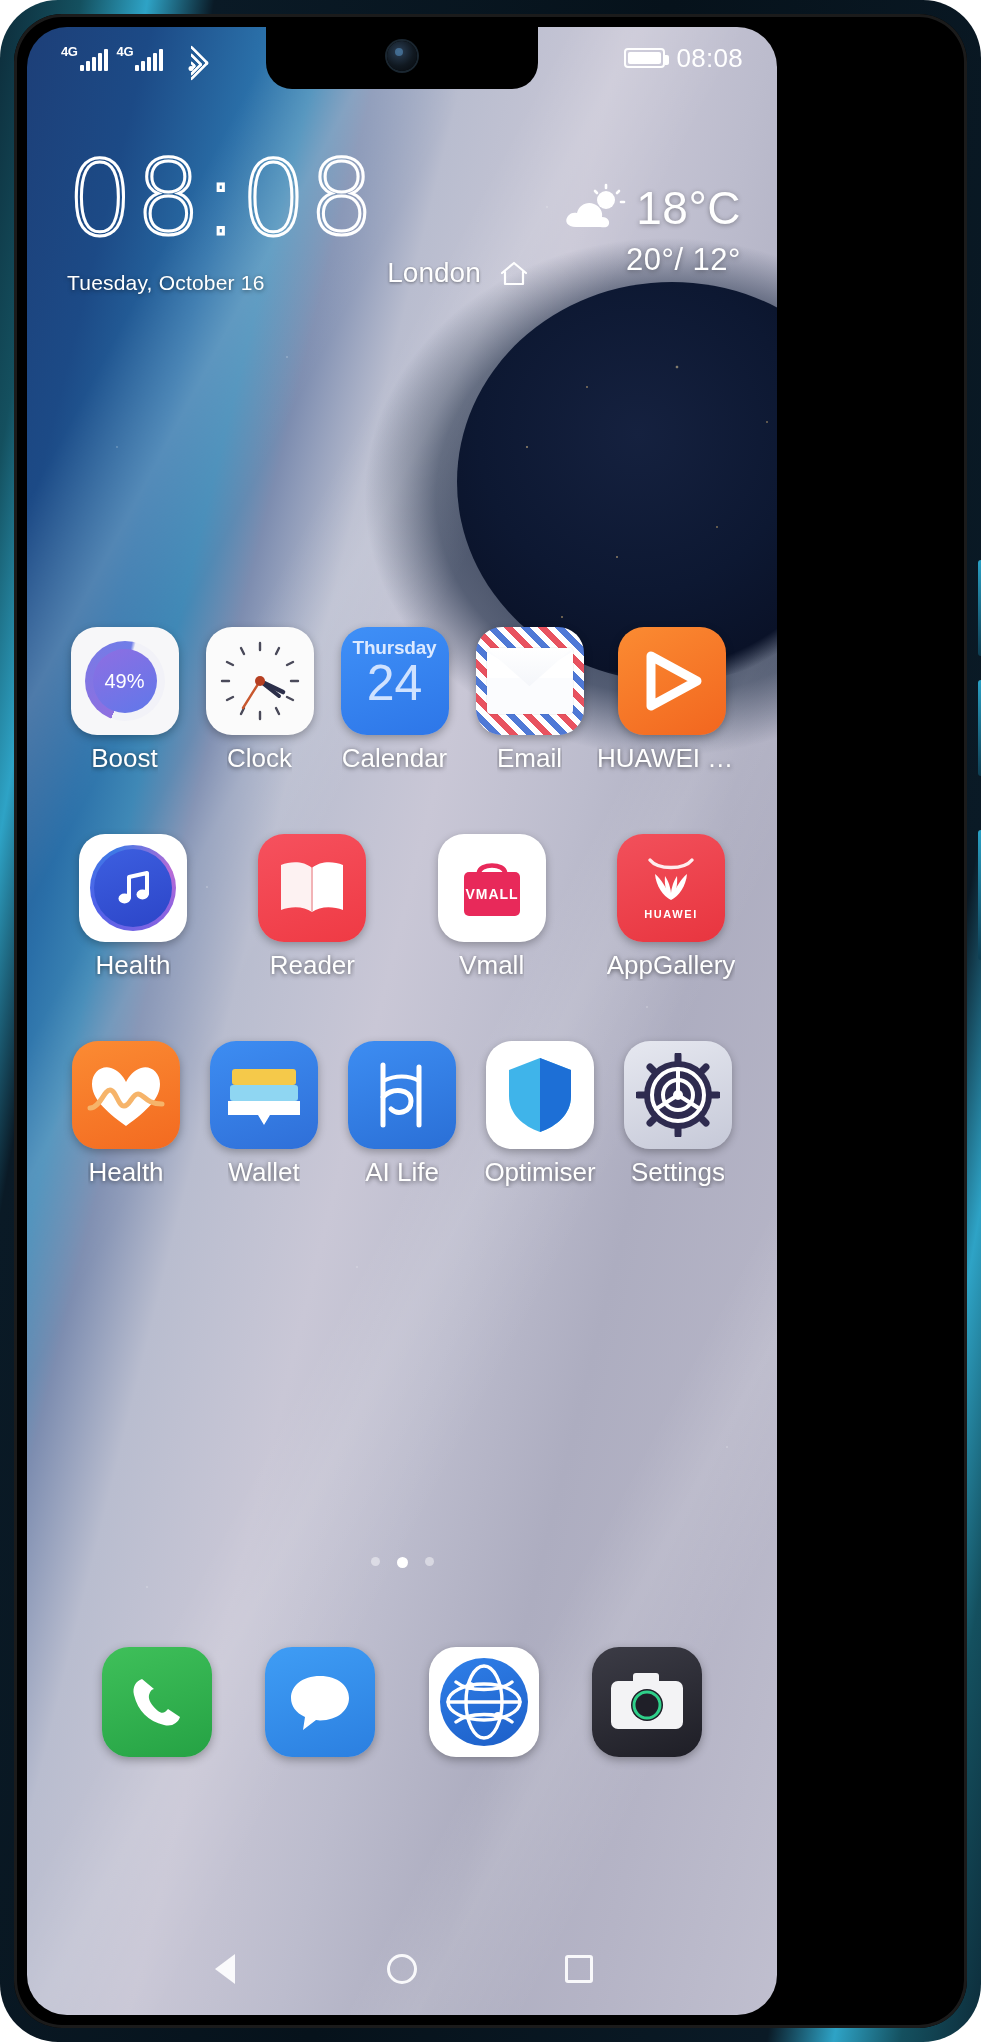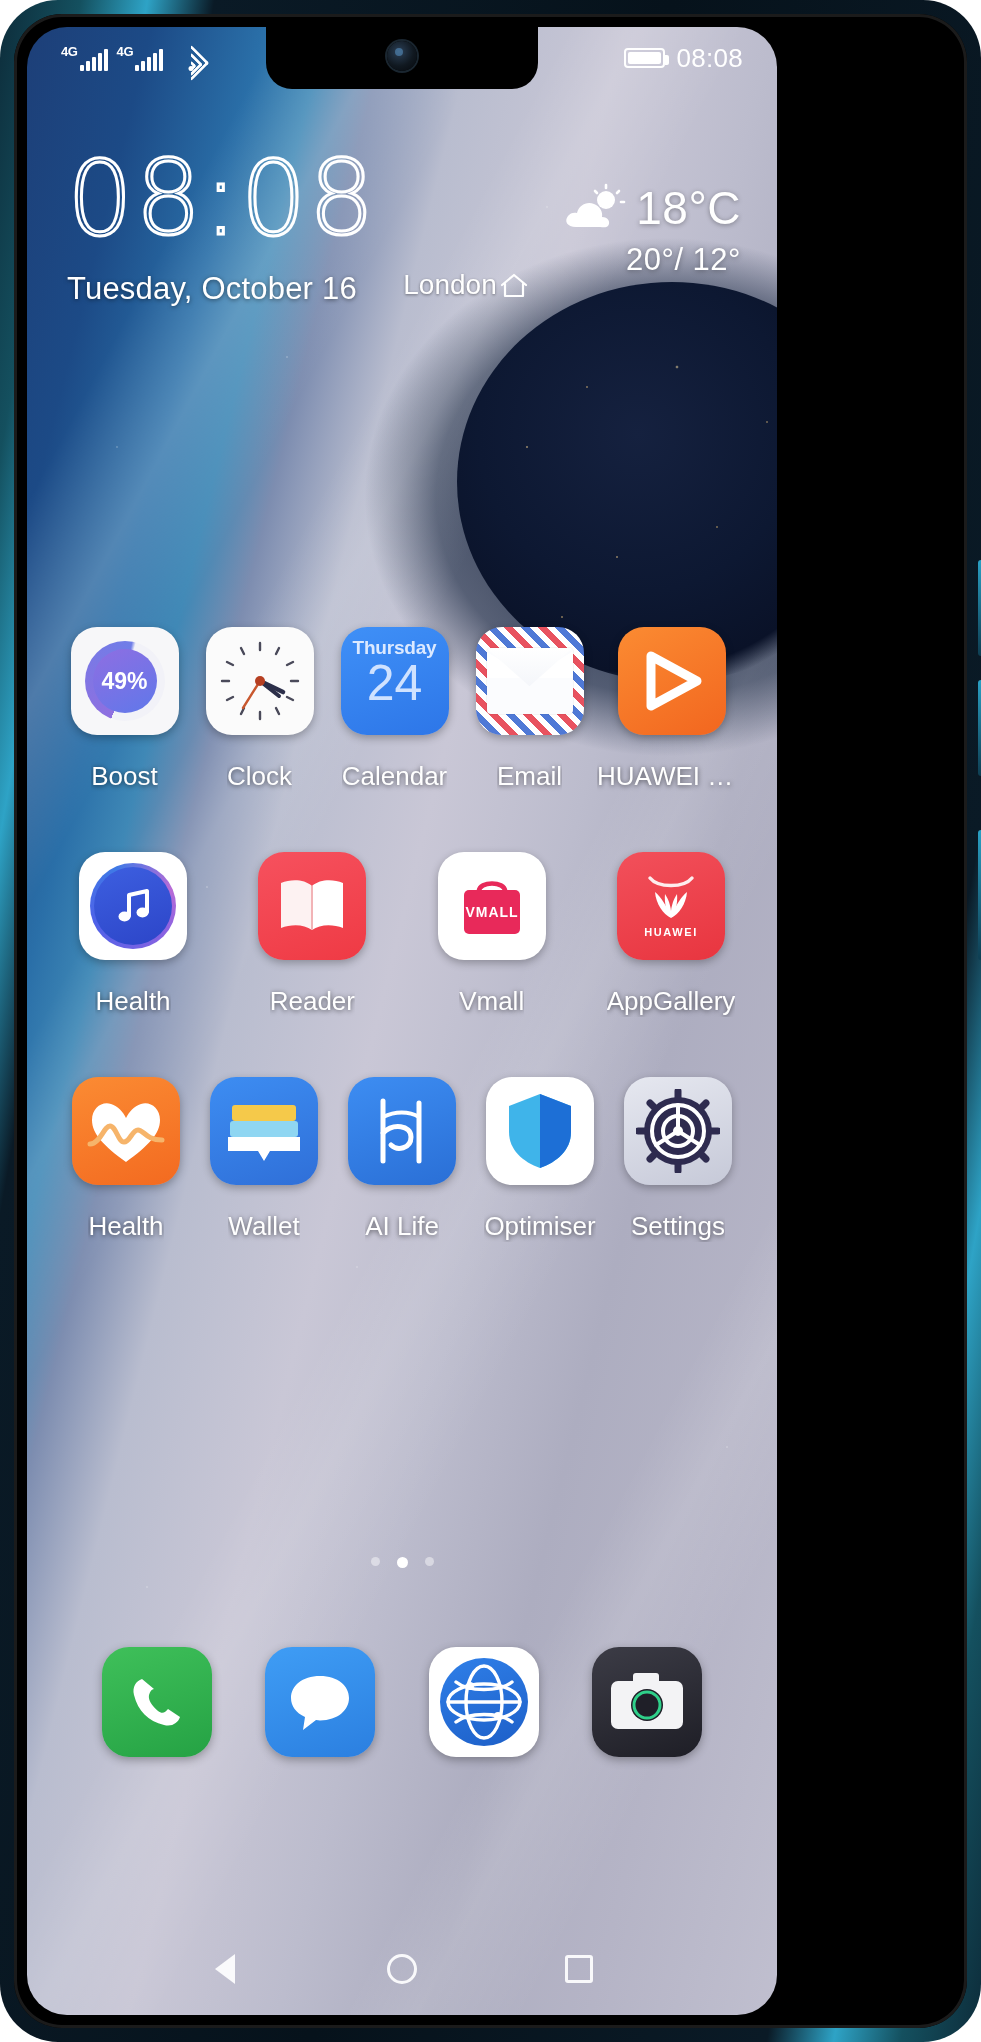--- a/index.html
+++ b/index.html
@@ -147,26 +147,26 @@
   #clock-block{ position:relative; }
   #big-clock{
     font-size:104px; line-height:.96; font-weight:300;
     color:transparent;
     -webkit-text-stroke:3px #ffffff;
     letter-spacing:2px;
     font-family:"DejaVu Sans", sans-serif;
   }
   #clock-meta{
     position:absolute; right:-152px; bottom:6px;
-    display:flex; align-items:center; gap:2px;
+    display:flex; align-items:center; gap:18px;
   }
   #city-label{ font-size:28px; font-weight:400; text-shadow:0 1px 3px rgba(0,0,0,.45); }
   #home-icon svg{ display:block; }
   #date-label{
-    margin-top:22px; font-size:31px; font-weight:400; letter-spacing:.2px;
+    margin-top:22px; font-size:21px; font-weight:400; letter-spacing:.2px;
     text-shadow:0 1px 4px rgba(0,0,0,.5);
   }
   #weather-block{ margin-top:34px; text-align:right; color:#fff; }
   #weather-top{ display:flex; align-items:center; justify-content:flex-end; gap:8px; }
   #weather-icon{ position:relative; width:66px; height:50px; }
   #weather-temp{ font-size:46px; font-weight:300; line-height:1; letter-spacing:.5px; text-shadow:0 1px 5px rgba(0,0,0,.35); }
   #weather-range{ font-size:31px; font-weight:300; margin-top:9px; letter-spacing:.5px; text-shadow:0 1px 5px rgba(0,0,0,.35); }
 
   
   #app-grid{
@@ -176,41 +176,41 @@
   .app-row{ display:flex; justify-content:space-between; margin-bottom:46px; position:relative; }
   .app-cell{
     width:152px; display:flex; flex-direction:column; align-items:center;
     position:relative; padding:10px 0 4px;
   }
   .app-icon{
     width:108px; height:108px; border-radius:26px; position:relative;
     overflow:hidden; box-shadow:0 3px 9px rgba(0,0,0,.28);
   }
   .app-label{
-    margin-top:26px; font-size:26px; color:#fff; white-space:nowrap;
+    margin-top:8px; font-size:26px; color:#fff; white-space:nowrap;
     text-shadow:0 1px 5px rgba(0,0,0,.6); max-width:150px; overflow:hidden;
     text-overflow:ellipsis; text-align:center;
   }
   .highlight-box{
     position:absolute; left:-3px; top:-6px; width:158px; height:190px;
     border:3px solid #cf3b3b; border-radius:2px; pointer-events:none; z-index:5;
   }
 
   
   .ic-boost{ background:#f7f7f9; display:flex; align-items:center; justify-content:center; }
   .boost-ring{
     width:80px; height:80px; border-radius:50%;
     background:conic-gradient(from 200deg,#8f6fe0 0deg,#6f7ee8 170deg,#f2f2f8 176deg,#f2f2f8 360deg);
     display:flex; align-items:center; justify-content:center;
   }
   .boost-inner{
     width:64px; height:64px; border-radius:50%;
     background:linear-gradient(150deg,#8f6ee2,#5f78ea);
     display:flex; align-items:center; justify-content:center;
-    color:#fff; font-size:23px; font-weight:700;
+    color:#fff; font-size:20px; font-weight:400;
   }
   .ic-clock{ background:#fbfbfb; display:flex; align-items:center; justify-content:center; }
   .ic-calendar{ background:linear-gradient(160deg,#3f90f7,#2d76e8); color:#dbe9ff; text-align:center; padding-top:10px; }
   .cal-dow{ font-size:19px; font-weight:600; letter-spacing:-.2px; }
   .cal-day{ font-size:50px; font-weight:300; line-height:1.05; margin-top:-2px; color:#cfe2ff; }
   .ic-email{ background:repeating-linear-gradient(45deg,#e8525f 0 6px,#ffffff 6px 12px,#4f79d6 12px 18px,#ffffff 18px 24px); display:flex; align-items:center; justify-content:center; }
   .env{
     width:86px; height:66px; background:#fbfcfe; border-radius:4px; position:relative; overflow:hidden;
     box-shadow:0 0 0 1px rgba(0,0,0,.04);
   }

